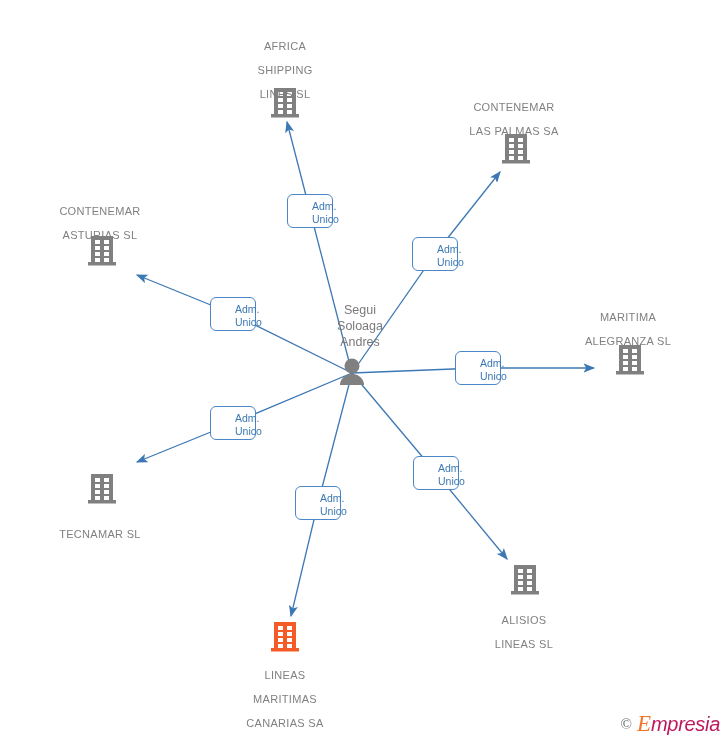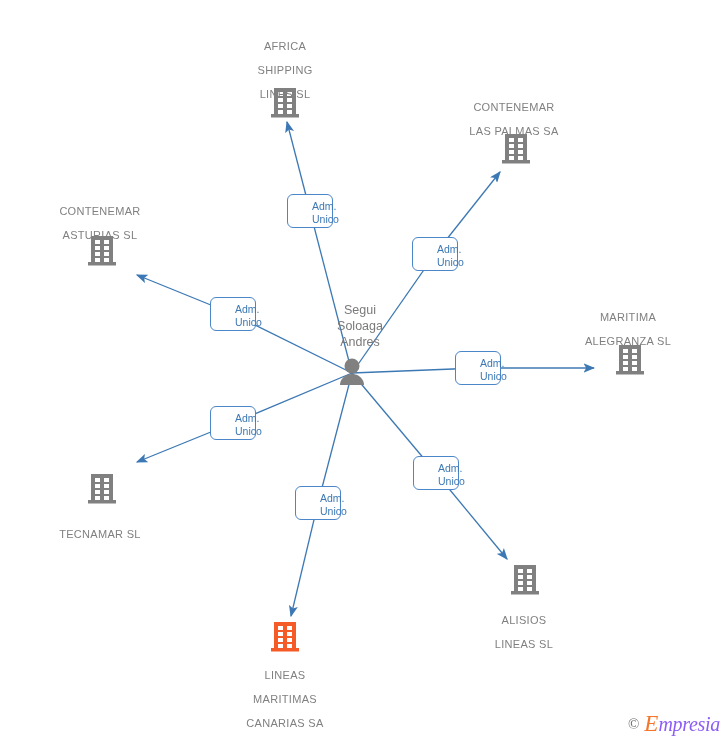--- a/index.html
+++ b/index.html
@@ -80,22 +80,22 @@
     font-family: "Liberation Serif", serif;
   }
   .wm-e {
     color: #f4762a;
     font-family: "Liberation Serif", serif;
     font-style: italic;
     font-size: 23px;
     line-height: 20px;
   }
   .wm-rest {
-    color: #8b5cf6;
-    font-family: Liberation Serif, serif;
+    color: #be185d;
+    font-family: Liberation Sans, sans-serif;
     font-style: italic;
     font-size: 20px;
     line-height: 20px;
     letter-spacing: -0.3px;
   }
 </style>
 </head>
 <body>
 
 <div id="canvas">

